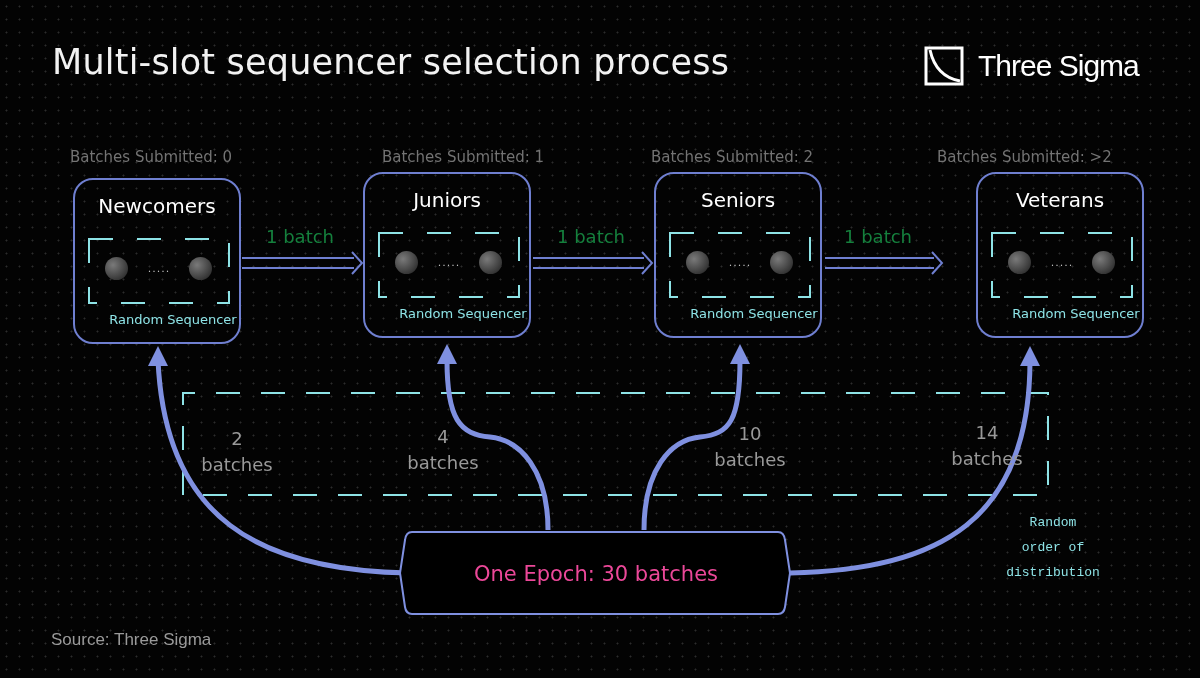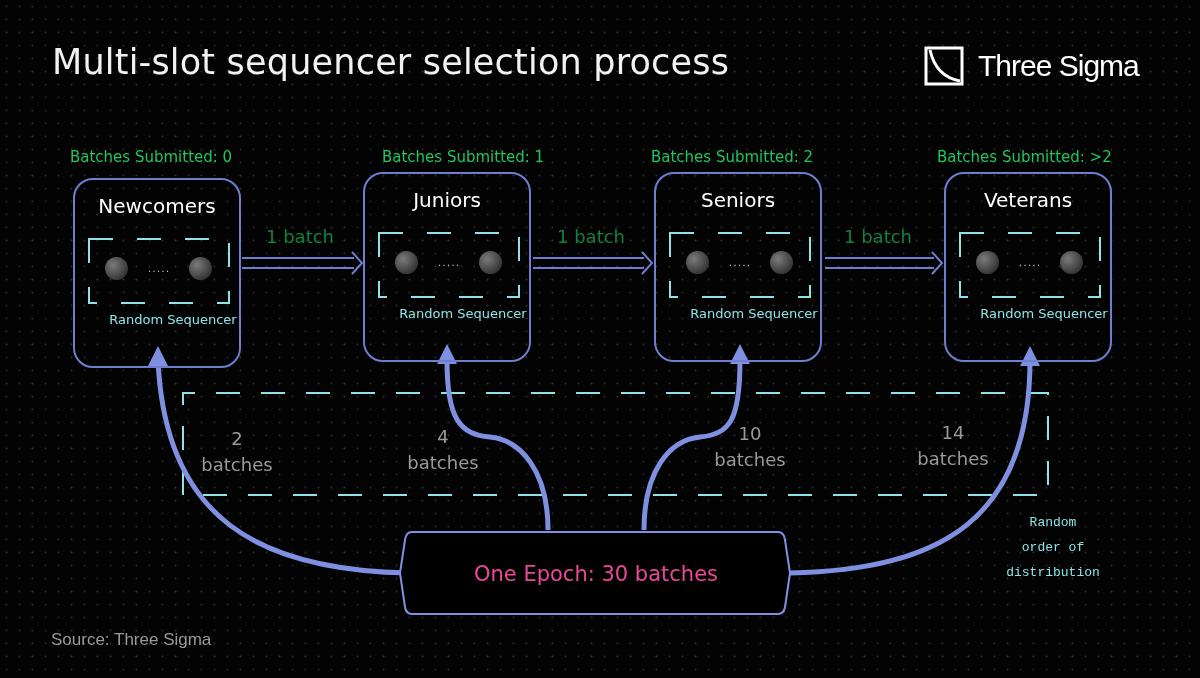--- a/index.html
+++ b/index.html
@@ -5,22 +5,22 @@
   html,body{margin:0;padding:0;background:#000;}
   body{width:1200px;height:678px;position:relative;overflow:hidden;
     font-family:"DejaVu Sans","Liberation Sans",sans-serif;
     background-color:#030303;
     background-image:radial-gradient(circle, rgba(255,255,255,0.16) 0.8px, transparent 1.2px);
     background-size:13px 13px;}
   .title{position:absolute;left:52px;top:42px;font-size:35px;color:#f2f2f2;letter-spacing:0.2px;}
   .brand{position:absolute;left:918px;top:46px;display:flex;align-items:center;padding-left:6px;}
   .brand-name{font-family:"Liberation Sans",sans-serif;font-size:30px;color:#fff;letter-spacing:-1px;margin-left:14px;}
   .source{position:absolute;left:51px;top:630px;font-size:17px;color:#9a9a9a;font-family:"Liberation Sans",sans-serif;}
-  .submitted{position:absolute;font-size:15px;color:#22c55e;white-space:nowrap;}
-  .tier{position:absolute;width:168px;height:190px;border:2px solid #6f7fd0;border-radius:20px;box-sizing:border-box;}
+  .submitted{position:absolute;font-size:15px;color:#737373;white-space:nowrap;}
+  .tier{position:absolute;width:168px;height:166px;border:2px solid #6f7fd0;border-radius:20px;box-sizing:border-box;}
   .tier-title{position:absolute;left:0;right:0;top:14px;text-align:center;font-size:20px;color:#fff;}
   .tier-sub{position:absolute;left:0;right:0;top:132px;text-align:center;font-size:13px;color:#8ee3e6;margin-left:32px;}
   .ball{position:absolute;width:23px;height:23px;border-radius:50%;
     background:radial-gradient(circle at 35% 35%,#7a7a7a,#333 75%);top:77px;}
   .dots{position:absolute;top:82px;left:70px;width:28px;text-align:center;font-size:11px;color:#bbb;letter-spacing:1px;}
   .flow-label{position:absolute;font-size:18px;color:#15803d;white-space:nowrap;}
   .dist-label{position:absolute;font-size:18px;color:#999;text-align:center;line-height:26px;width:100px;}
   .epoch-text{position:absolute;left:408px;top:562px;width:376px;text-align:center;font-size:21px;color:#ec4899;}
   .random-note{position:absolute;left:1000px;top:510px;width:106px;text-align:center;font-size:13px;color:#8ee3e6;line-height:25px;font-family:Liberation Mono, monospace;}
   svg.overlay{position:absolute;left:0;top:0;}
@@ -101,21 +101,21 @@
   <svg style="position:absolute;left:13px;top:58px;" width="142" height="66">
       <rect x="1" y="1" width="140" height="64" fill="none" stroke="#8ee3e6" stroke-width="2" stroke-dasharray="24 24"></rect>
     </svg>
   <div class="ball" style="left:30px;"></div>
   <div class="dots">.....</div>
   <div class="ball" style="left:114px;"></div>
   <div class="tier-sub">Random Sequencer</div>
 </div>
 
 <div class="submitted" style="left:937px;top:148px;">Batches Submitted: &gt;2</div>
-<div class="tier" style="left:944px;top:172px;">
+<div class="tier" style="left:976px;top:172px;">
   <div class="tier-title">Veterans</div>
   <svg style="position:absolute;left:13px;top:58px;" width="142" height="66">
       <rect x="1" y="1" width="140" height="64" fill="none" stroke="#8ee3e6" stroke-width="2" stroke-dasharray="24 24"></rect>
     </svg>
   <div class="ball" style="left:30px;"></div>
   <div class="dots">.....</div>
   <div class="ball" style="left:114px;"></div>
   <div class="tier-sub">Random Sequencer</div>
 </div>
 
@@ -128,21 +128,21 @@
   <div>batches</div>
 </div>
 <div class="dist-label" style="left:393px;top:424px;">
   <div>4</div>
   <div>batches</div>
 </div>
 <div class="dist-label" style="left:700px;top:421px;">
   <div>10</div>
   <div>batches</div>
 </div>
-<div class="dist-label" style="left:903px;top:420px;">
+<div class="dist-label" style="left:937px;top:420px;">
   <div>14</div>
   <div>batches</div>
 </div>
 
 <div class="epoch-text">One Epoch: 30 batches</div>
 
 <div class="random-note">
   <div>Random</div>
   <div>order of</div>
   <div>distribution</div>

